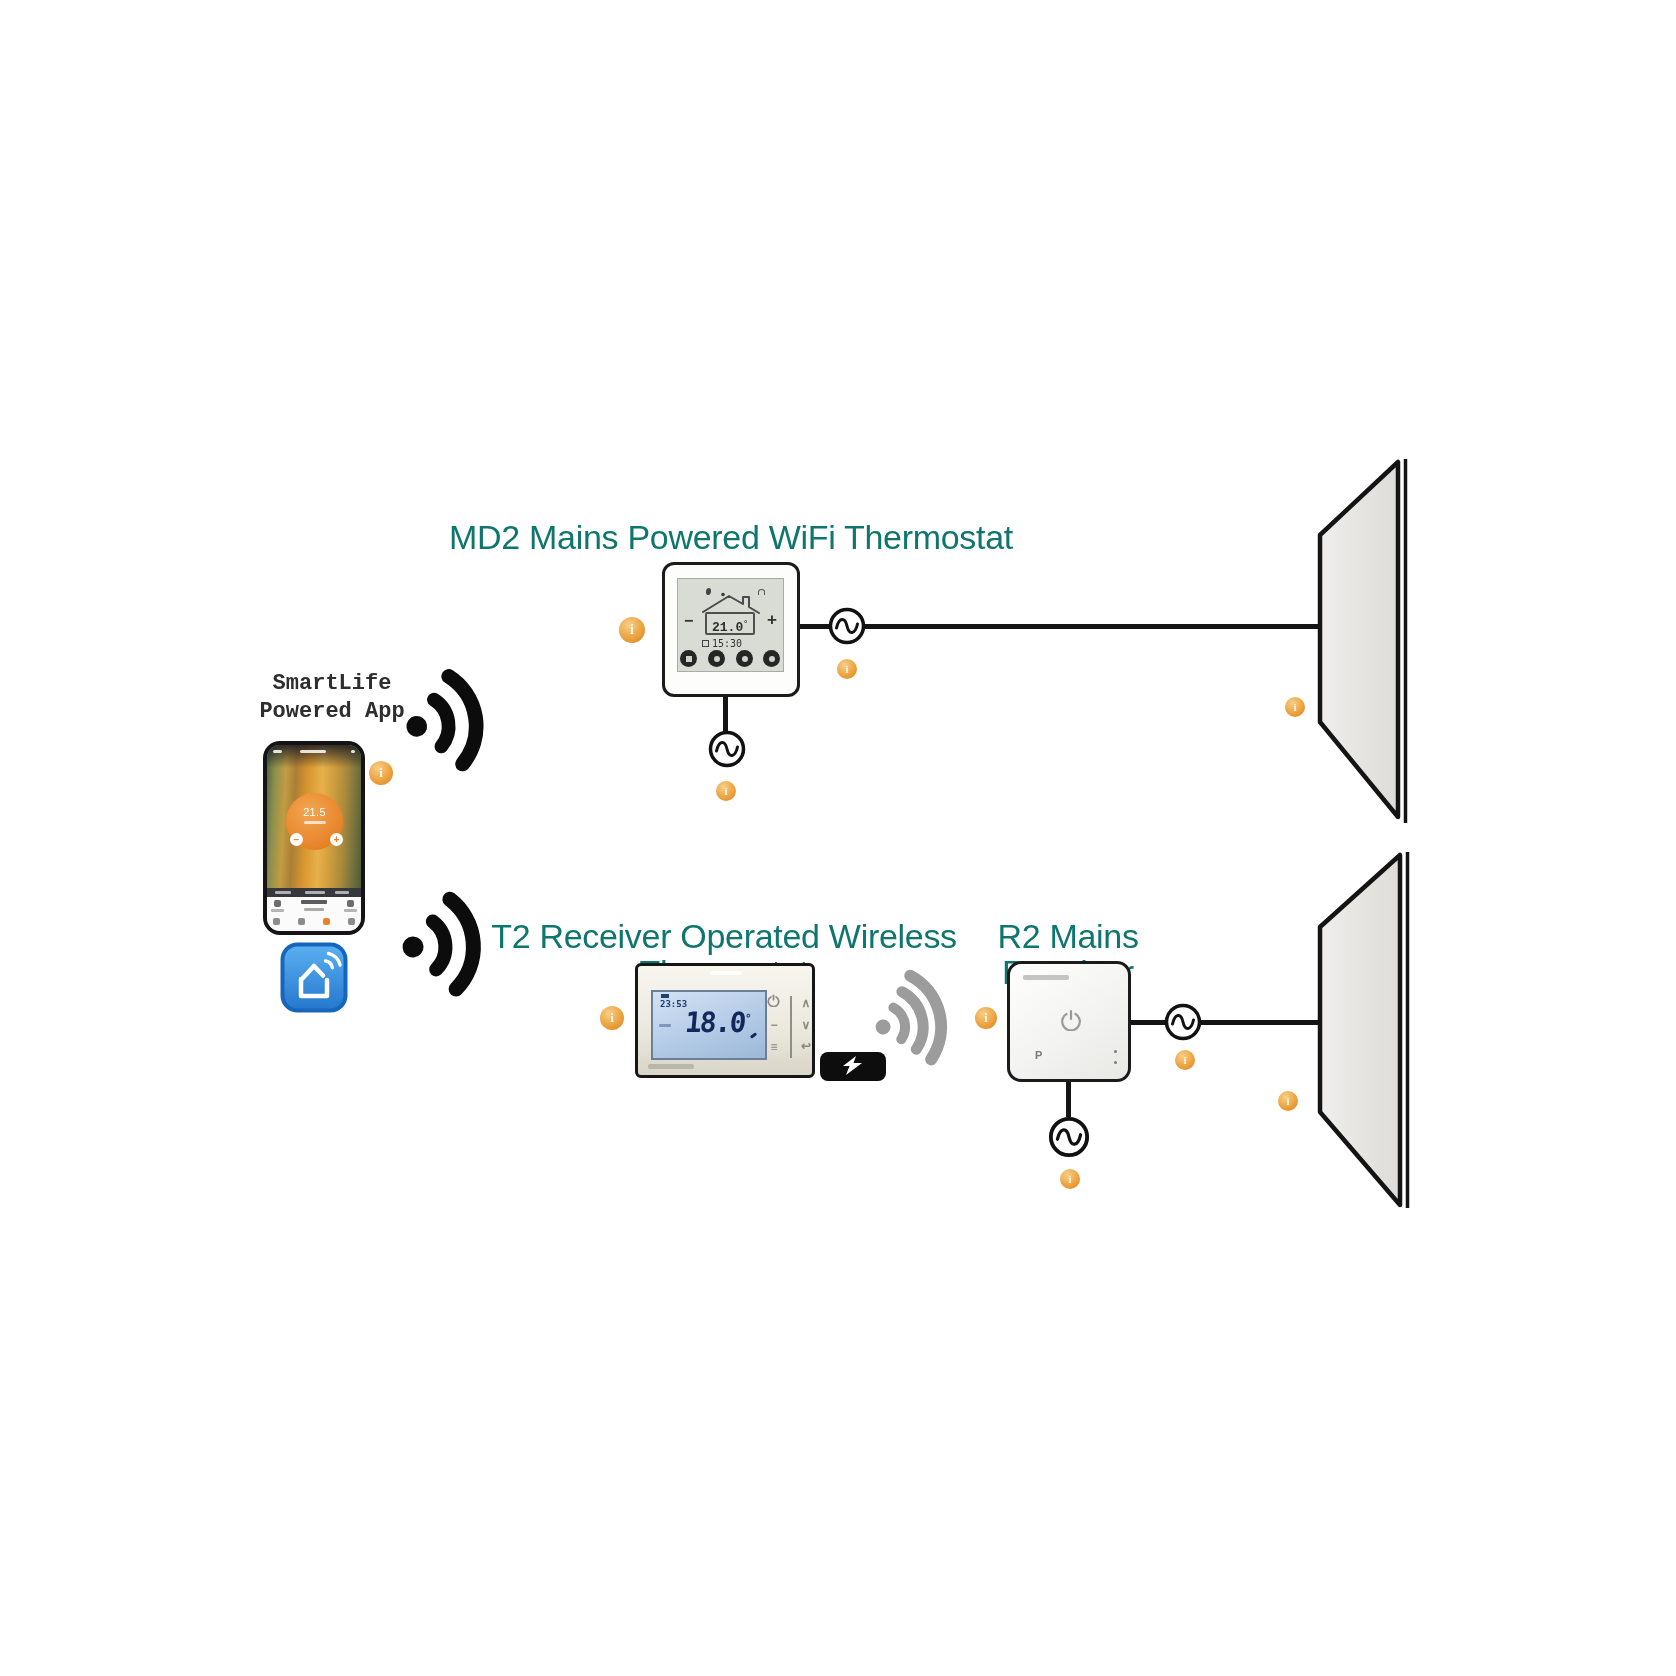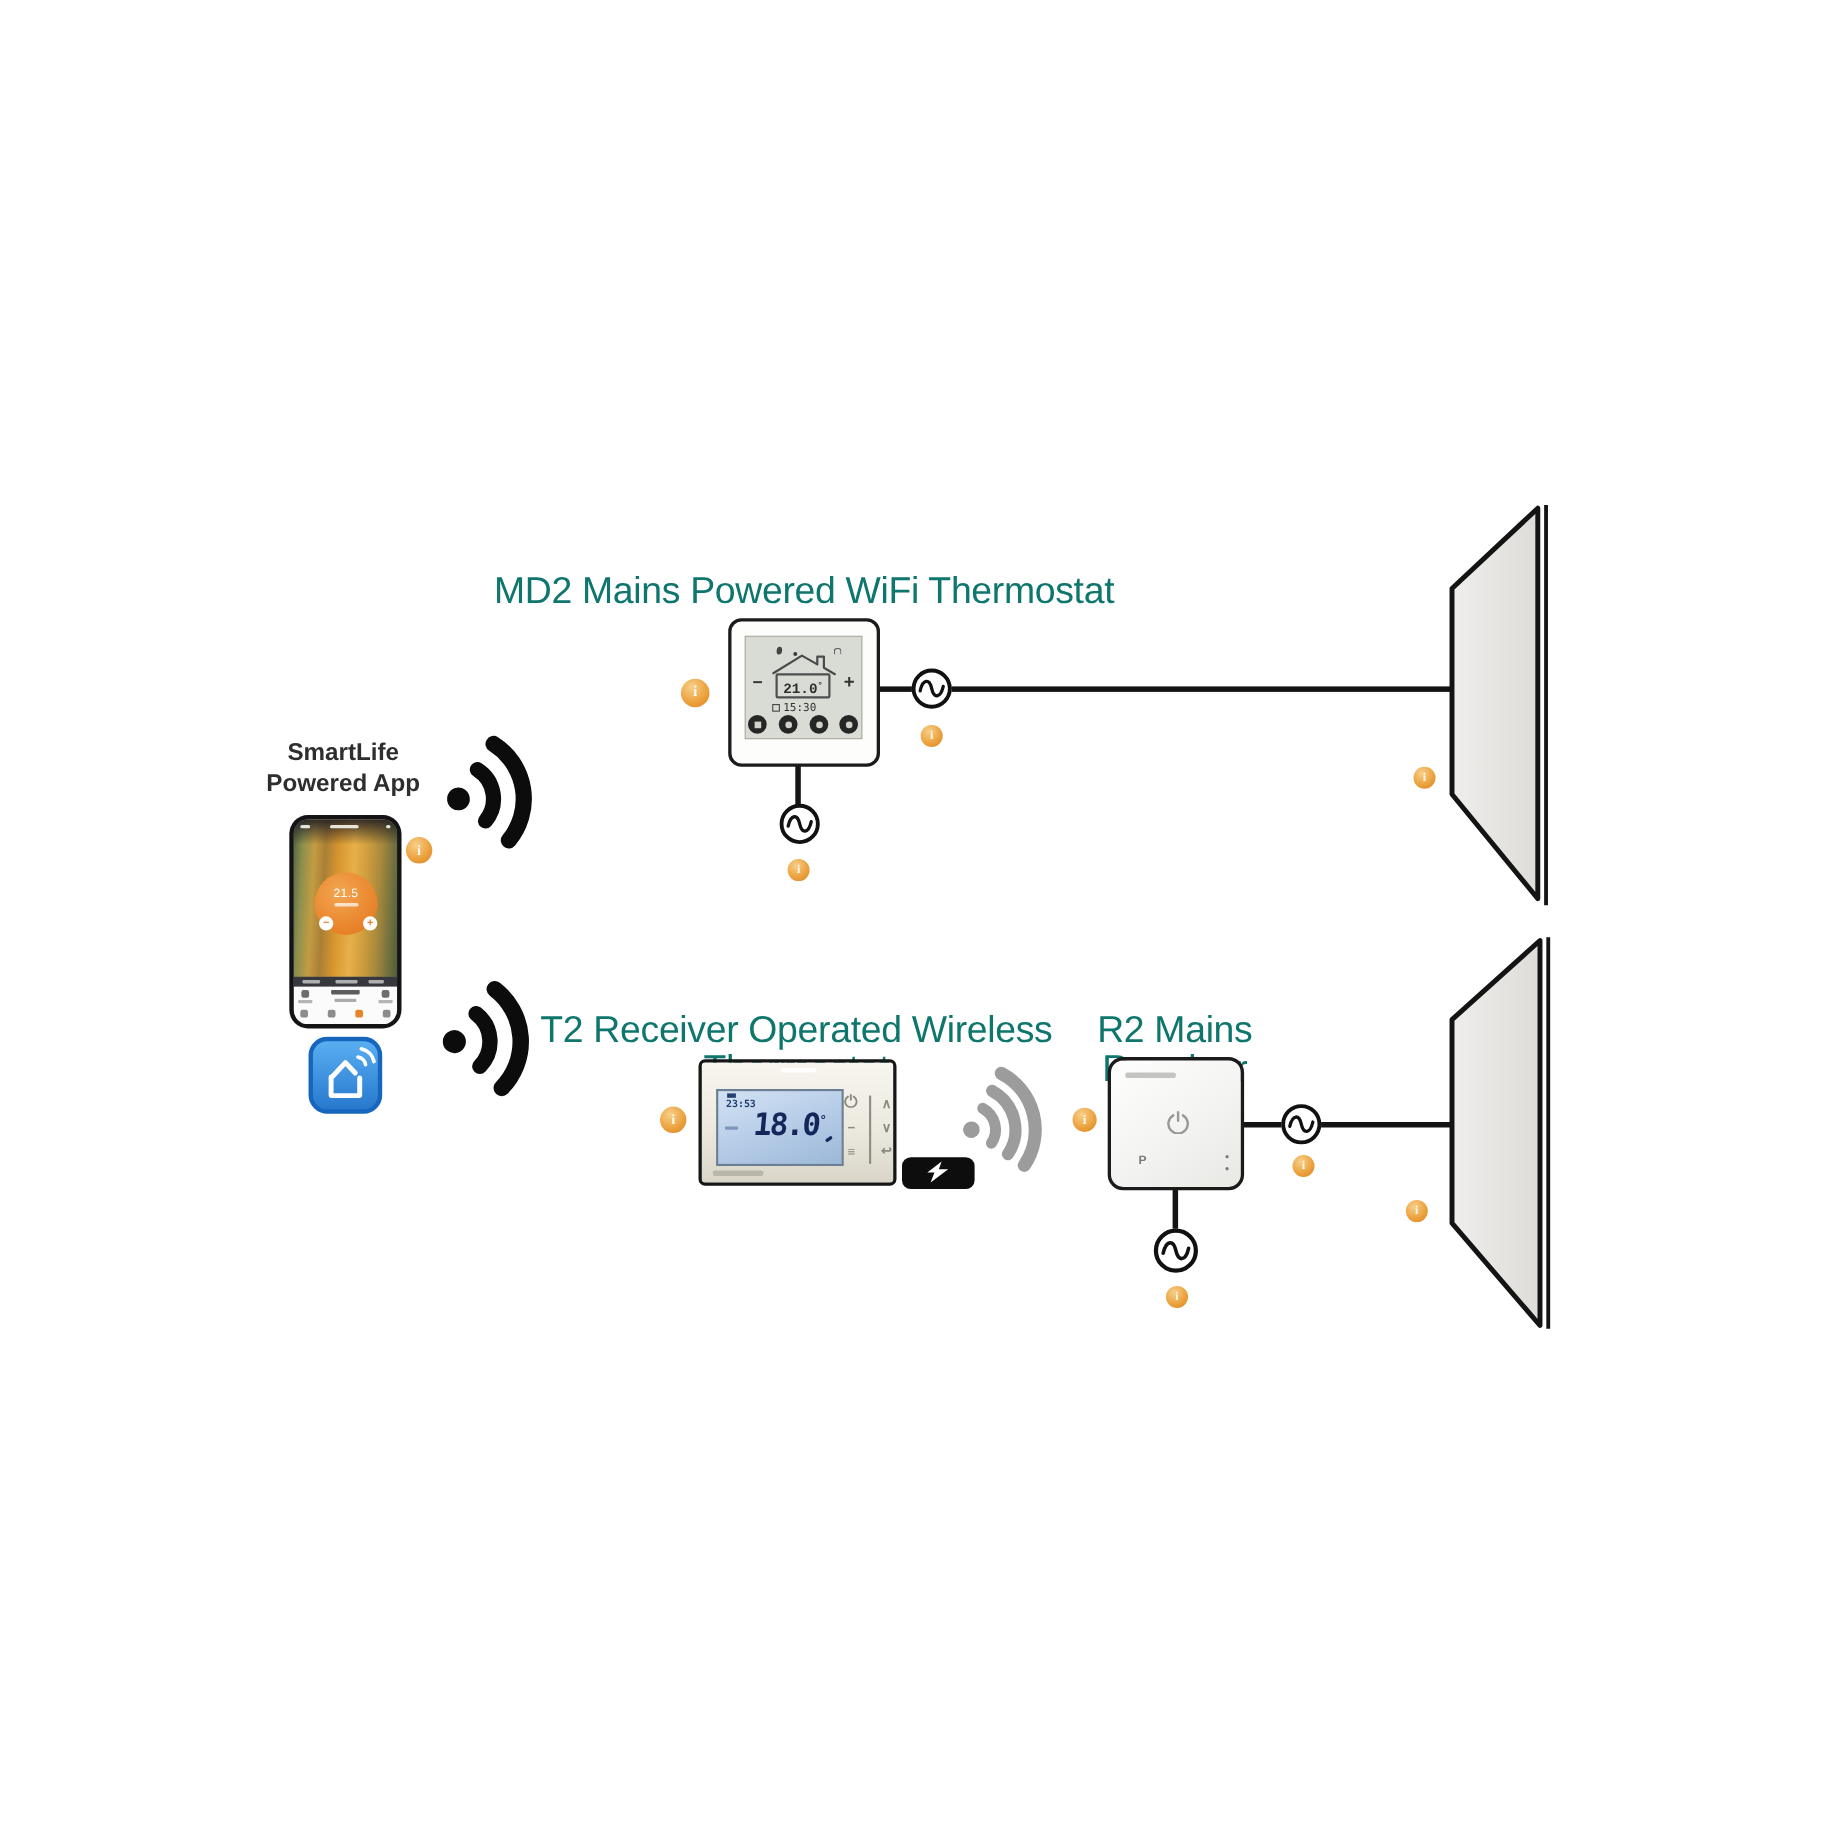--- a/index.html
+++ b/index.html
@@ -93,21 +93,21 @@
   <div class="wire" style="left:800px;top:624px;width:29px;height:5px;"></div>
   <div class="wire" style="left:865px;top:624px;width:456px;height:5px;"></div>
   <div class="wire" style="left:723px;top:695px;width:5px;height:36px;"></div>
   <div class="wire" style="left:1130px;top:1020px;width:35px;height:5px;"></div>
   <div class="wire" style="left:1201px;top:1020px;width:121px;height:5px;"></div>
   <div class="wire" style="left:1066px;top:1080px;width:5px;height:37px;"></div>
 
   <div class="lbl" style="left:431px;top:520px;width:600px;">MD2 Mains Powered WiFi Thermostat</div>
   <div class="lbl" style="left:424px;top:919px;width:600px;">T2 Receiver Operated Wireless Thermostat</div>
   <div class="lbl" style="left:968px;top:919px;width:200px;">R2 Mains Receiver</div>
-  <div class="lbl-bold" style="left:212px;top:670px;width:200px;">
+  <div class="lbl-bold" style="left:232px;top:670px;width:200px;font-family:Liberation Mono, monospace;">
     <div>SmartLife</div>
     <div>Powered App</div>
   </div>
 
   <div class="phone">
     <div class="ph-screen">
       <div class="ph-photo"></div>
       <div class="ph-sbar" style="left:6px;top:5px;width:9px;height:3px;"></div>
       <div class="ph-sbar" style="left:33px;top:5px;width:26px;height:3px;"></div>
       <div class="ph-sbar" style="left:84px;top:5px;width:4px;height:3px;"></div>

